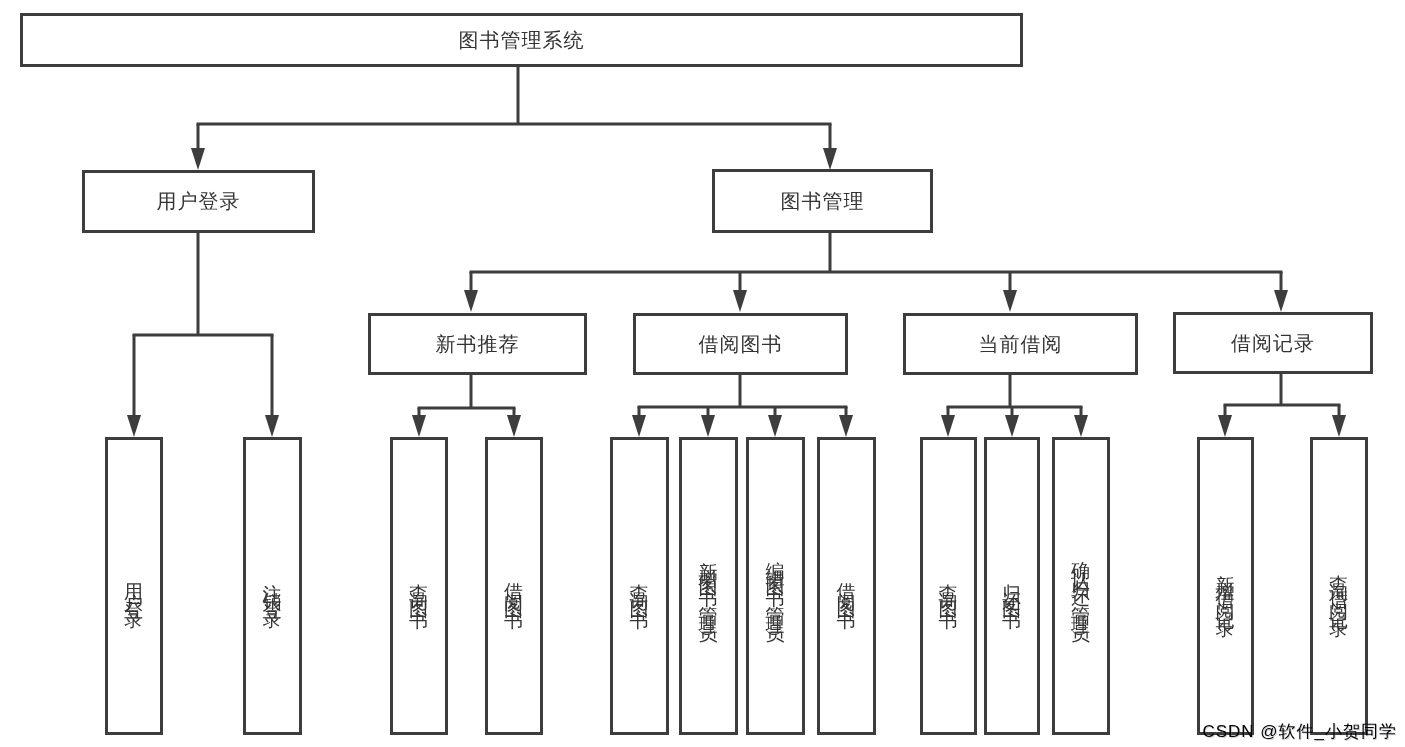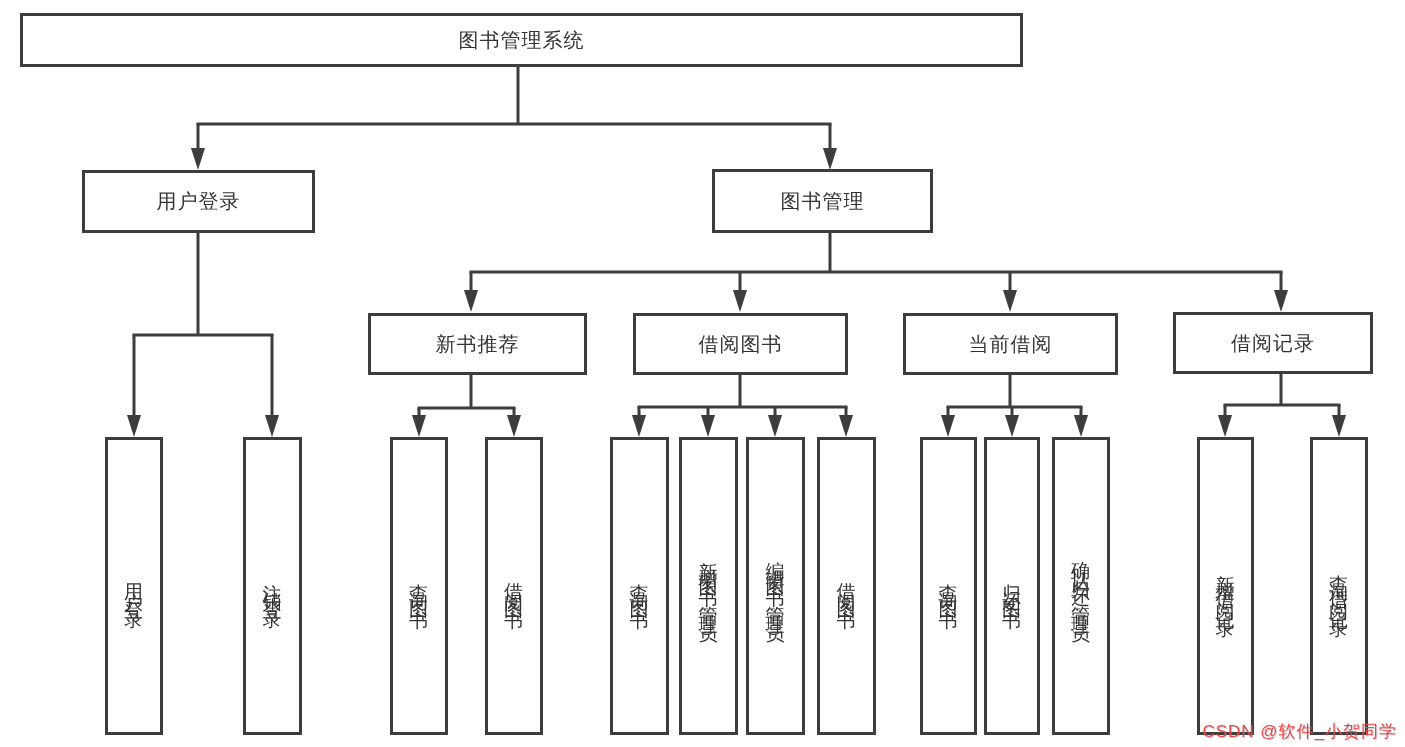--- a/index.html
+++ b/index.html
@@ -40,21 +40,21 @@
     font-size: 19px;
     color: #333333;
     letter-spacing: 9px;
     line-height: 1;
   }
   .watermark {
     position: absolute;
     right: 8px;
     bottom: 4px;
     font-size: 17px;
-    color: #ef4444;
+    color: #000000;
     letter-spacing: 1px;
     text-shadow: 1px 1px 0 rgba(120,120,140,0.35);
     white-space: nowrap;
   }
 </style>
 </head>
 <body>
 
 <div class="stage">
 
@@ -137,21 +137,21 @@
   <div class="node" style="left:712px;top:169px;width:221px;height:64px">
     <span class="htxt">图书管理</span>
   </div>
 
   <div class="node" style="left:368px;top:313px;width:219px;height:62px">
     <span class="htxt">新书推荐</span>
   </div>
   <div class="node" style="left:633px;top:313px;width:215px;height:62px">
     <span class="htxt">借阅图书</span>
   </div>
-  <div class="node" style="left:903px;top:313px;width:215px;height:62px">
+  <div class="node" style="left:903px;top:313px;width:235px;height:62px">
     <span class="htxt">当前借阅</span>
   </div>
   <div class="node" style="left:1173px;top:312px;width:200px;height:62px">
     <span class="htxt">借阅记录</span>
   </div>
 
   <div class="node leaf" style="left:105px;top:437px;width:58px;height:298px">
     <span class="vtxt">用户登录</span>
   </div>
   <div class="node leaf" style="left:243px;top:437px;width:59px;height:298px">

